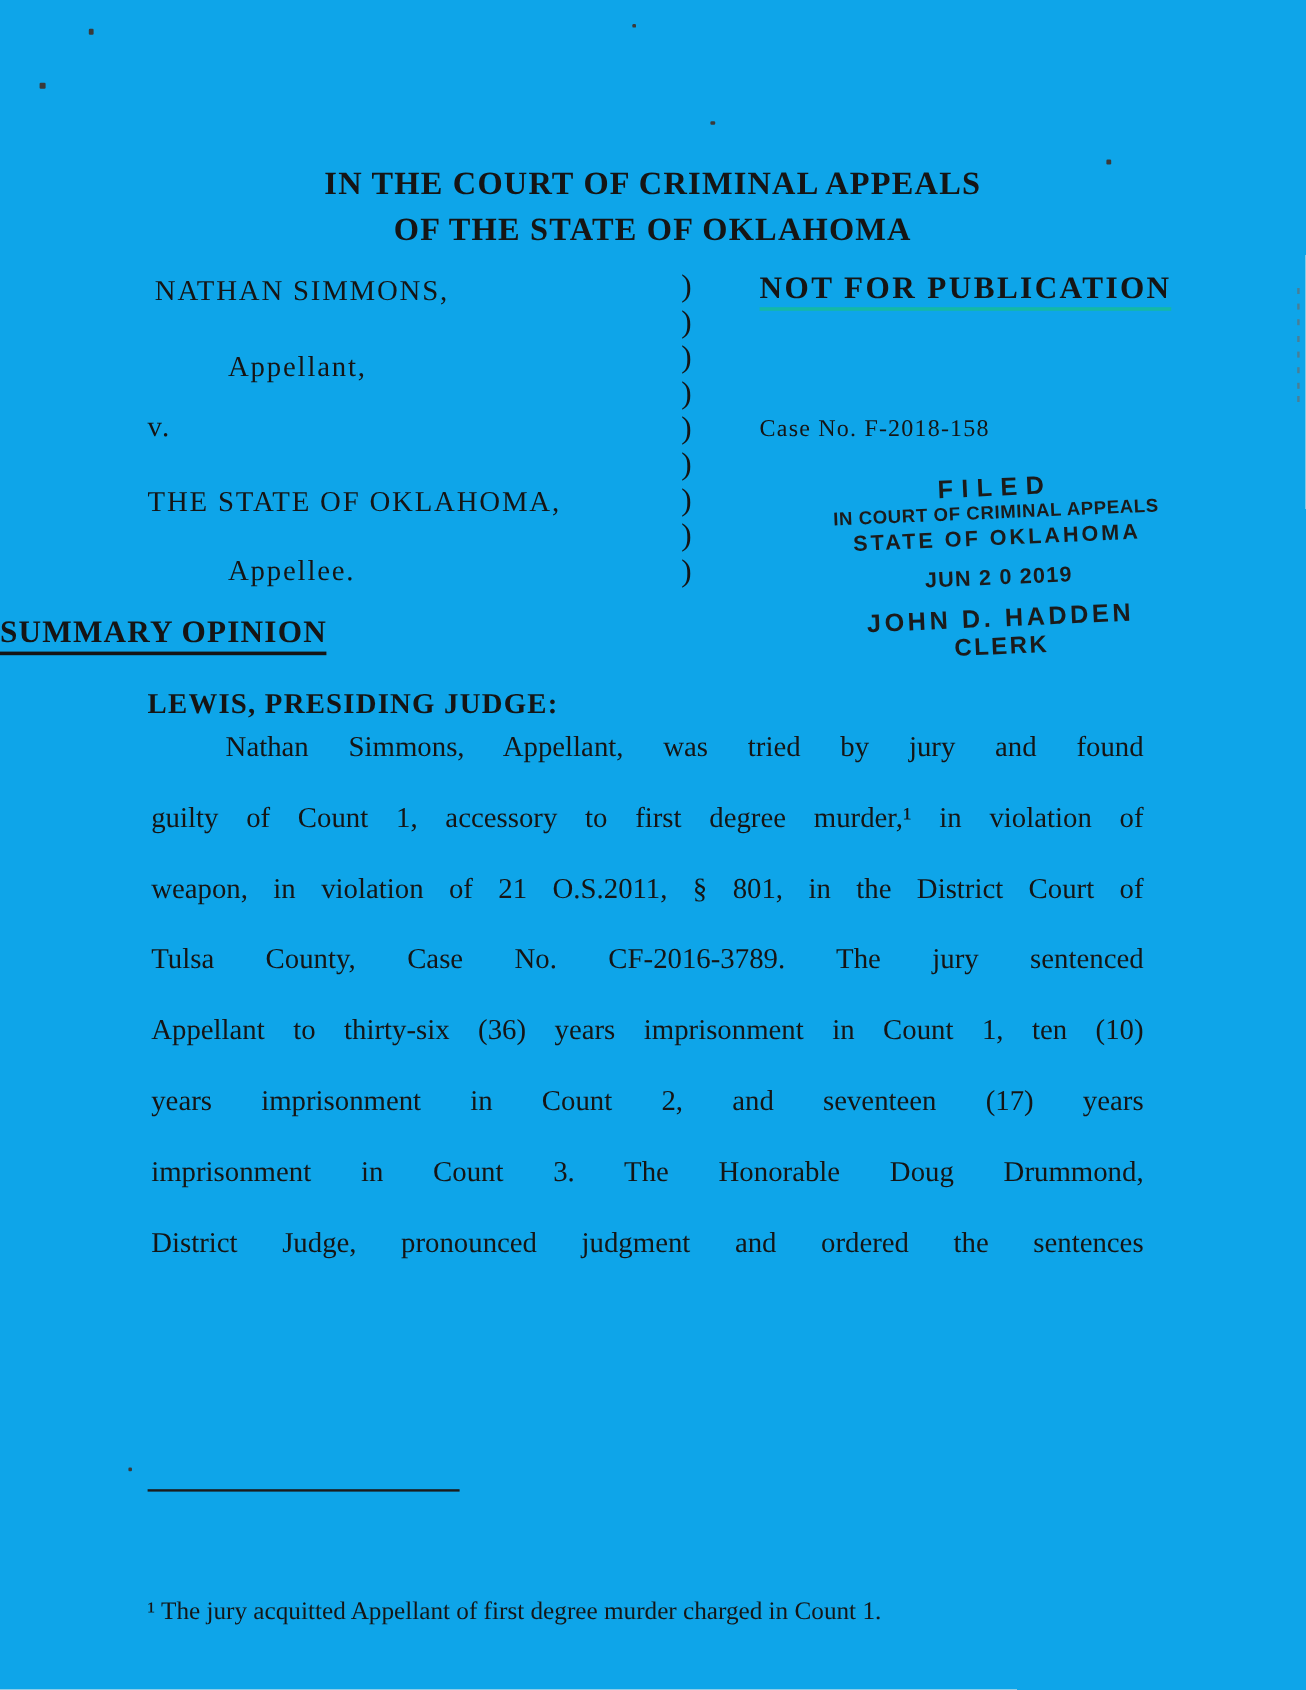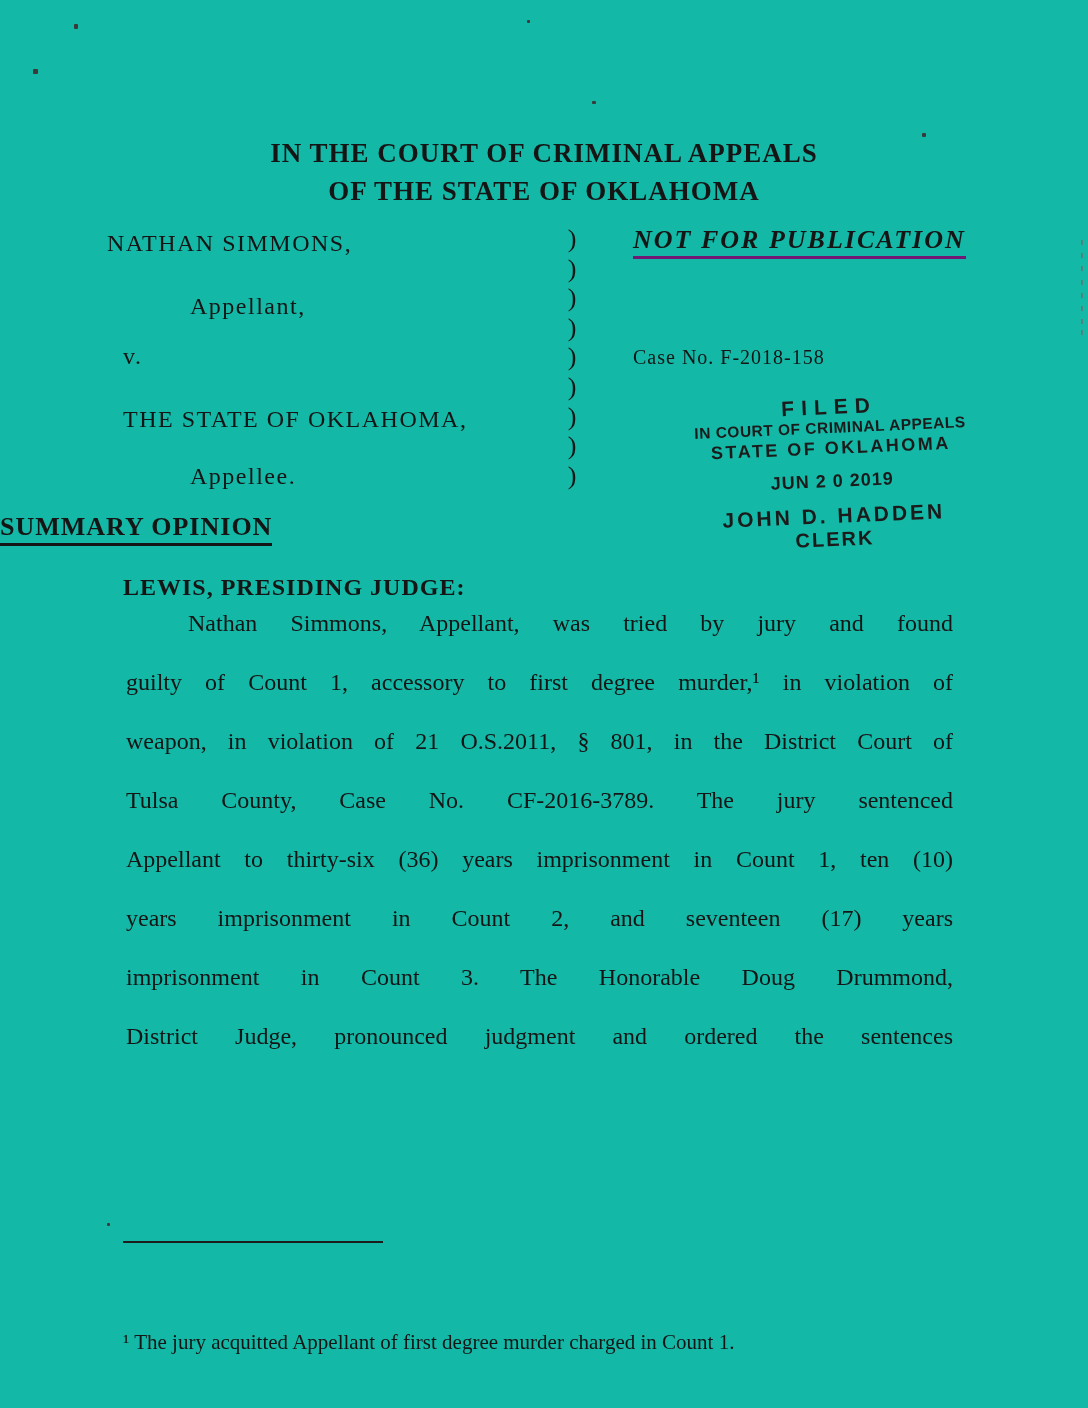--- a/index.html
+++ b/index.html
@@ -1,48 +1,48 @@
 <!DOCTYPE html>
 <html><head>
 <meta charset="utf-8">
 <style>
   html,body{margin:0;padding:0;background:#e8e8e8;}
   .page{
     position:relative;
     width:1088px;height:1408px;
     margin:0 auto;
-    background:#14b8a6;
+    background:#0ea5e9;
     color:#151515;
     font-family:"Liberation Serif","DejaVu Serif",serif;
     overflow:hidden;
   }
   
   .header{
     position:absolute;top:134px;left:0;right:0;
     text-align:center;font-weight:bold;font-size:27px;line-height:38px;
     letter-spacing:1px;
   }
   
   .cap{position:absolute;font-size:24px;line-height:1;letter-spacing:1.5px;white-space:nowrap;}
-  .cap-nathan{left:107px;top:231px;}
+  .cap-nathan{left:129px;top:231px;}
   .cap-appellant{left:190px;top:294px;}
   .cap-v{left:123px;top:344px;}
   .cap-state{left:123px;top:407px;}
   .cap-appellee{left:190px;top:464px;}
   
   .parens{
     position:absolute;left:565px;top:224px;
     font-size:26px;line-height:29.6px;text-align:center;width:14px;
   }
   .parens span{display:block;}
   
   .nfp{
     position:absolute;left:633px;top:227px;
     font-size:26px;line-height:1;font-weight:bold;letter-spacing:2px;
-    border-bottom:3px solid #701a75;padding-bottom:3px;white-space:nowrap;font-style:italic;
+    border-bottom:3px solid #14b8a6;padding-bottom:3px;white-space:nowrap;
   }
   .case-no{position:absolute;left:633px;top:347px;font-size:20px;line-height:1;letter-spacing:1px;white-space:nowrap;}
   
   .stamp{
     position:absolute;left:690px;top:396px;width:284px;
     transform:rotate(-2.5deg);transform-origin:center center;
     font-family:"Liberation Sans","DejaVu Sans",sans-serif;
     color:#1b1b1b;text-align:center;
   }
   .stamp .filed{font-size:21px;font-weight:800;letter-spacing:7px;line-height:22px;}

